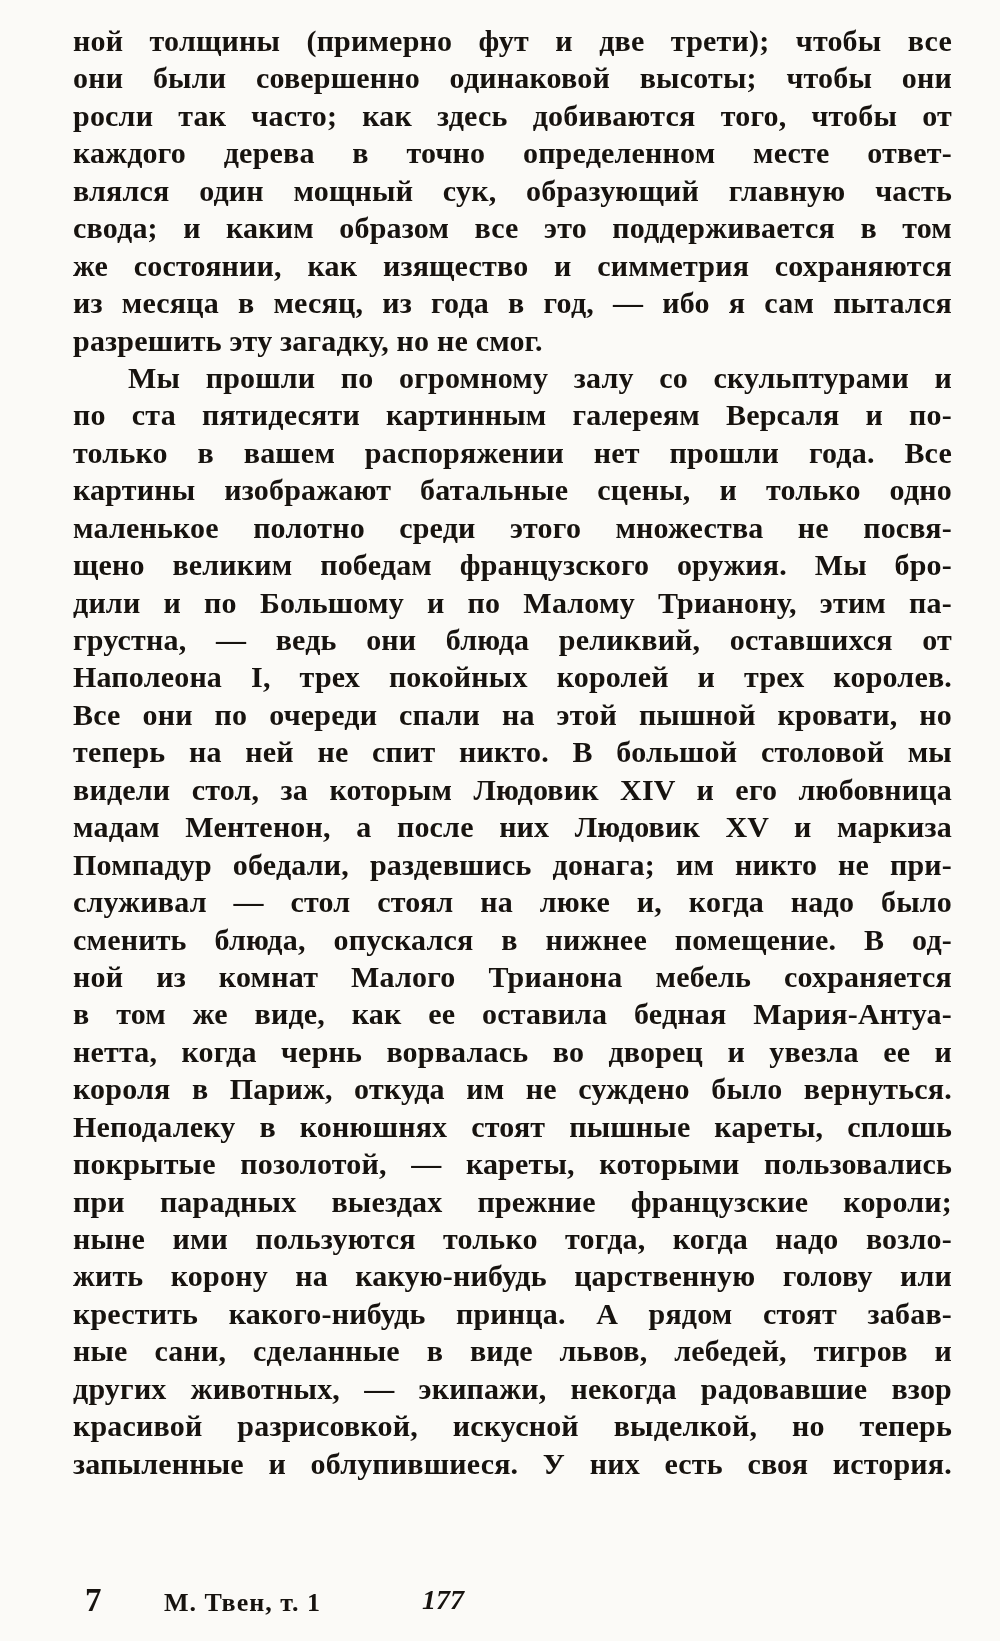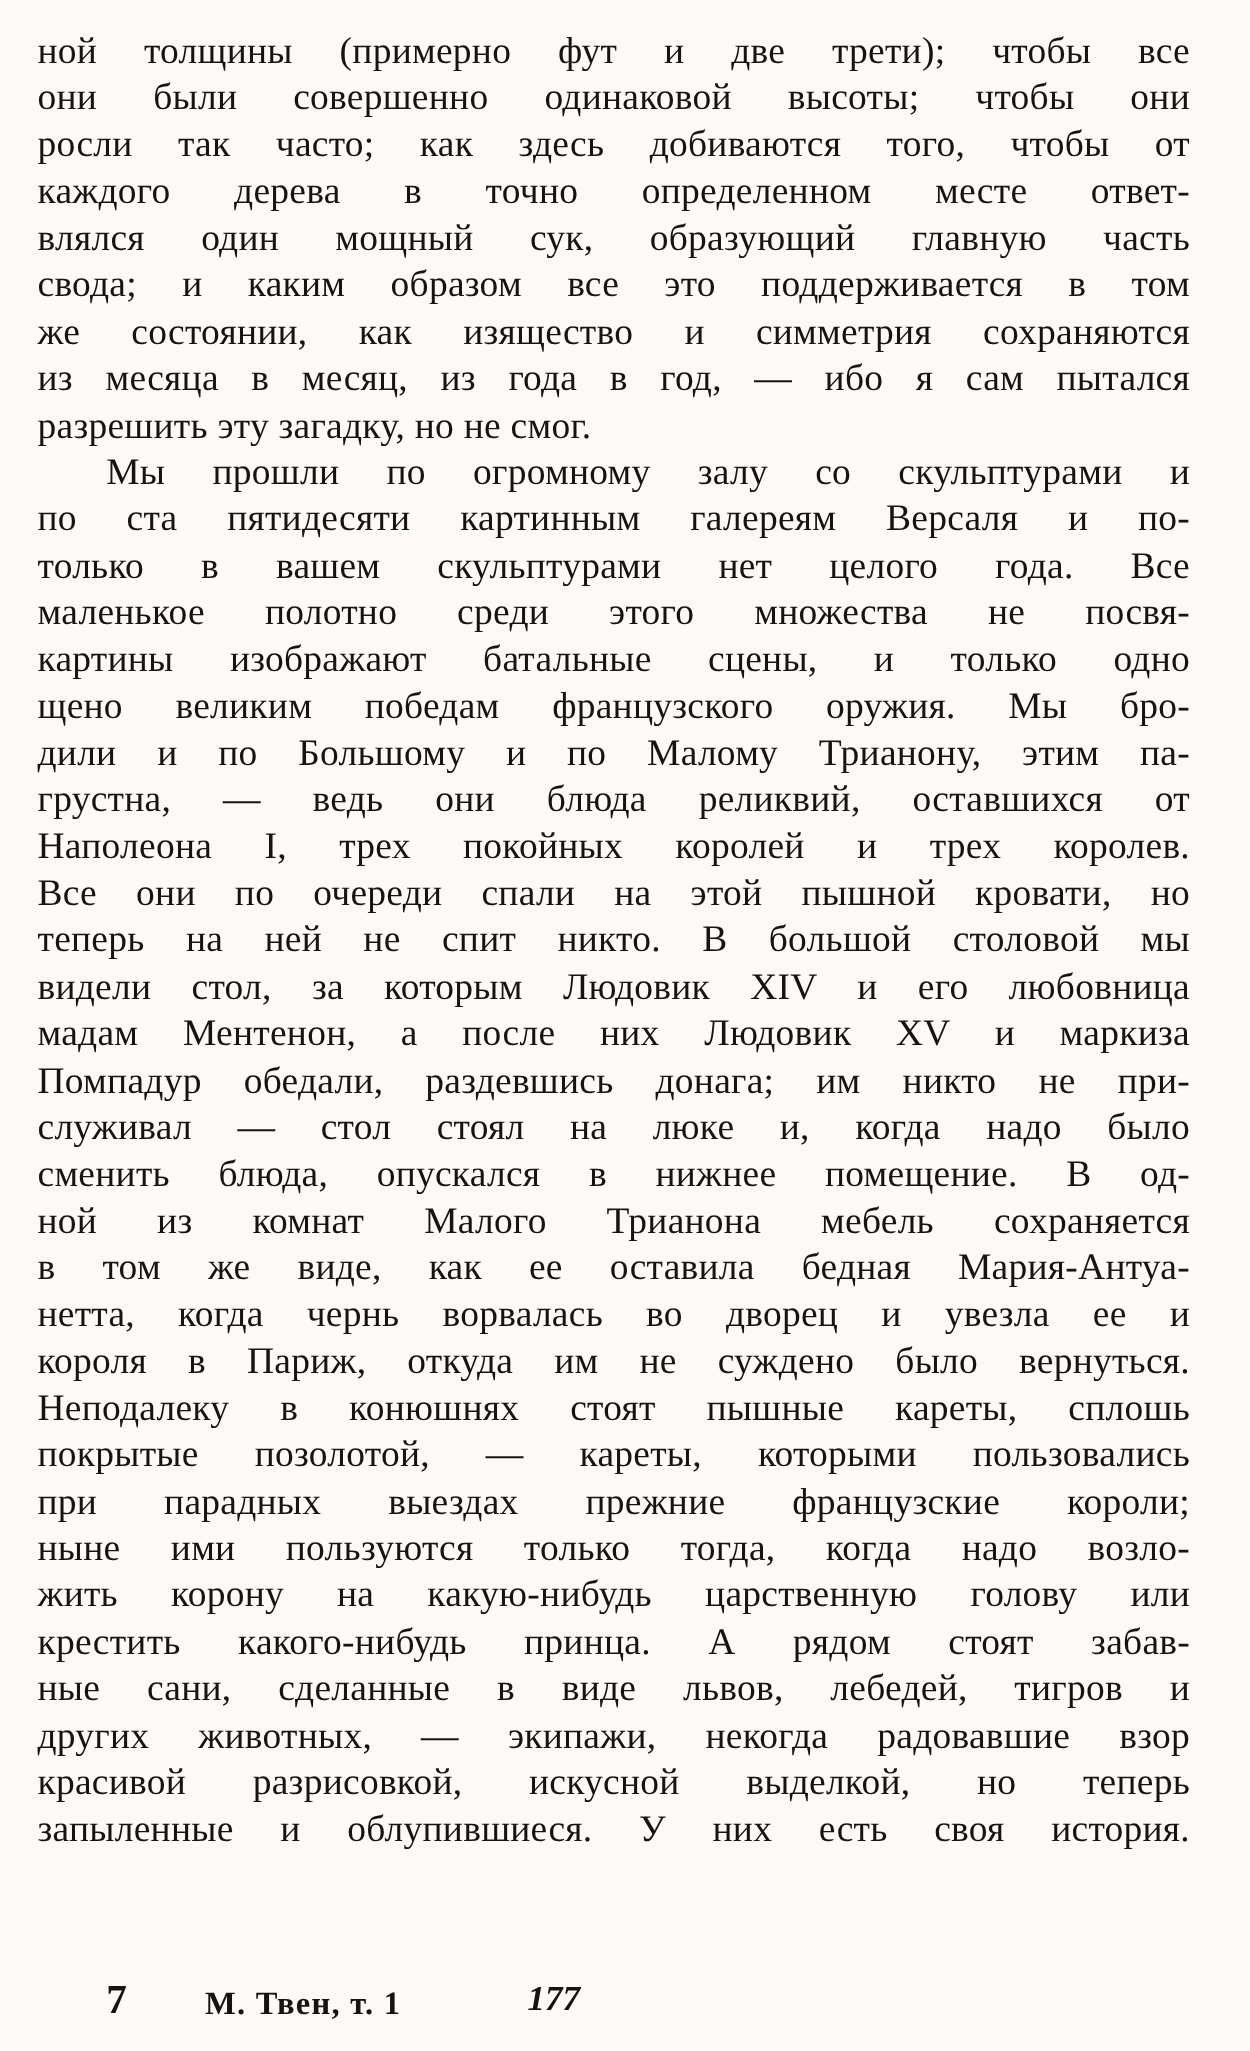--- a/index.html
+++ b/index.html
@@ -24,28 +24,29 @@
     inset: 0;
   }
   .text-block {
     position: absolute;
     left: 30px;
     top: 22px;
     width: 922px;
   }
   .line {
     font-size: 30px;
-    font-weight: 400;
+    font-weight: 700;
     line-height: 37.45px;
     height: 37.45px;
     white-space: normal;
     text-align: justify;
     text-align-last: justify;
     text-justify: inter-word;
     letter-spacing: 0.2px;
+    margin-left: 43px;
   }
   .line.indent {
     padding-left: 55px;
   }
   .line.no-justify {
     text-align: right;
     text-align-last: left;
   }
   .footer {
     position: absolute;
@@ -91,23 +92,23 @@
       <div class="line">они были совершенно одинаковой высоты; чтобы они</div>
       <div class="line">росли так часто; как здесь добиваются того, чтобы от</div>
       <div class="line">каждого дерева в точно определенном месте ответ-</div>
       <div class="line">влялся один мощный сук, образующий главную часть</div>
       <div class="line">свода; и каким образом все это поддерживается в том</div>
       <div class="line">же состоянии, как изящество и симметрия сохраняются</div>
       <div class="line">из месяца в месяц, из года в год, — ибо я сам пытался</div>
       <div class="line no-justify">разрешить эту загадку, но не смог.</div>
       <div class="line indent">Мы прошли по огромному залу со скульптурами и</div>
       <div class="line">по ста пятидесяти картинным галереям Версаля и по-</div>
-      <div class="line">только в вашем скульптурами нет целого года. Все</div>
+      <div class="line">только в вашем распоряжении нет прошли года. Все</div>
+      <div class="line">картины изображают батальные сцены, и только одно</div>
       <div class="line">маленькое полотно среди этого множества не посвя-</div>
-      <div class="line">картины изображают батальные сцены, и только одно</div>
       <div class="line">щено великим победам французского оружия. Мы бро-</div>
       <div class="line">дили и по Большому и по Малому Трианону, этим па-</div>
       <div class="line">грустна, — ведь они блюда реликвий, оставшихся от</div>
       <div class="line">Наполеона I, трех покойных королей и трех королев.</div>
       <div class="line">Все они по очереди спали на этой пышной кровати, но</div>
       <div class="line">теперь на ней не спит никто. В большой столовой мы</div>
       <div class="line">видели стол, за которым Людовик XIV и его любовница</div>
       <div class="line">мадам Ментенон, а после них Людовик XV и маркиза</div>
       <div class="line">Помпадур обедали, раздевшись донага; им никто не при-</div>
       <div class="line">служивал — стол стоял на люке и, когда надо было</div>

